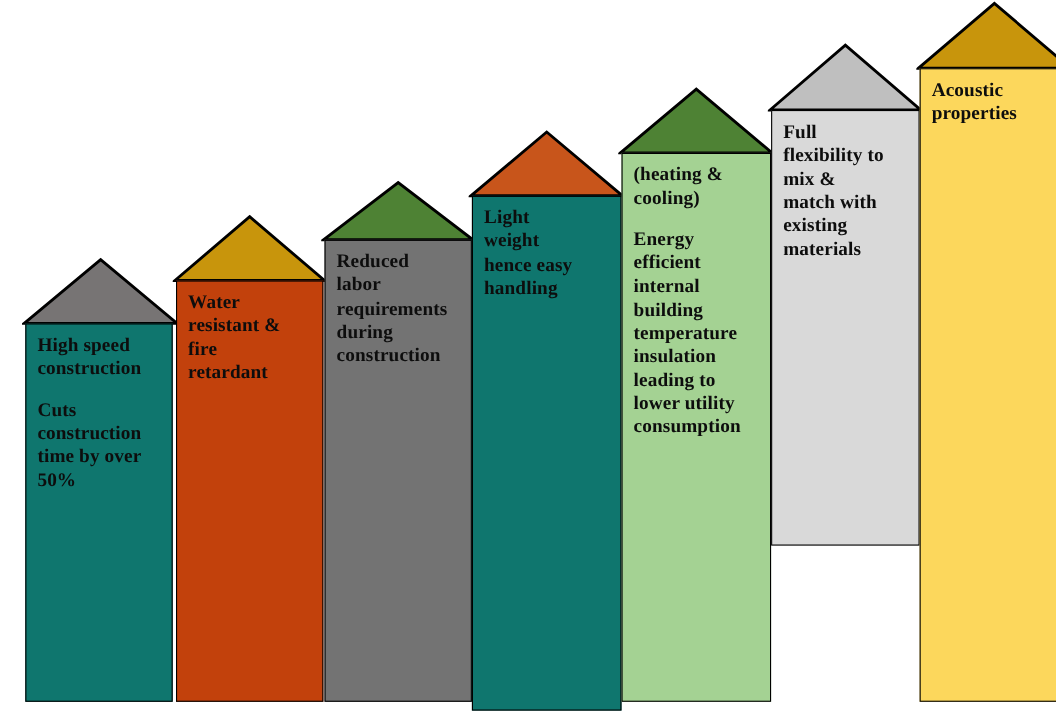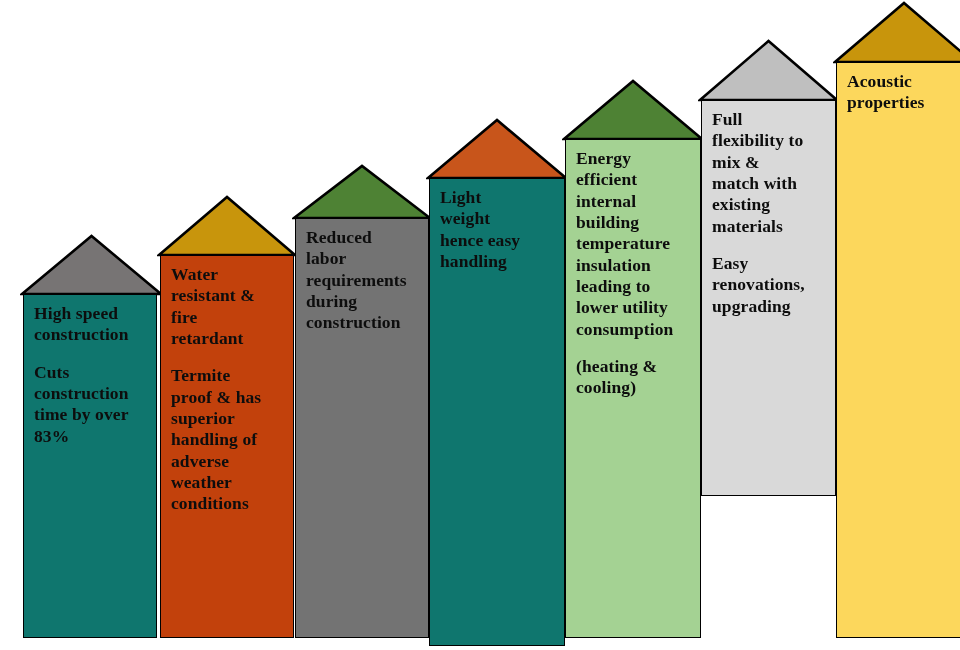--- a/index.html
+++ b/index.html
@@ -61,38 +61,32 @@
 <div id="canvas">
     <div class="house" style="left: 0px; top: 0px; width: 960px; height: 650px; pointer-events: none;">
       <svg width="143" height="62" class="roof" style="left: 3px; top: 234px;">
         <polygon points="2,60 71.5,2 141,60" fill="#777474" stroke="#000000" stroke-width="2.6" stroke-linejoin="miter"></polygon>
       </svg>
       <div class="body" style="left: 6px; top: 294px; width: 134px; height: 344px; background: #0f766e;">
         <div class="body-text"><p class="para">High speed
 construction</p><p class="para">Cuts
 construction
 time by over
-83%</p></div>
+50%</p></div>
       </div>
     </div>
     <div class="house" style="left: 0px; top: 0px; width: 960px; height: 650px; pointer-events: none;">
       <svg width="140" height="62" class="roof" style="left: 140px; top: 195px;">
         <polygon points="2,60 70,2 138,60" fill="#c8950c" stroke="#000000" stroke-width="2.6" stroke-linejoin="miter"></polygon>
       </svg>
       <div class="body" style="left: 143px; top: 255px; width: 134px; height: 383px; background: #c2410c;">
         <div class="body-text"><p class="para">Water
 resistant &amp;
 fire
-retardant</p><p class="para">Termite
-proof &amp; has
-superior
-handling of
-adverse
-weather
-conditions</p></div>
+retardant</p></div>
       </div>
     </div>
     <div class="house" style="left: 0px; top: 0px; width: 960px; height: 650px; pointer-events: none;">
       <svg width="140" height="56" class="roof" style="left: 275px; top: 164px;">
         <polygon points="2,54 70,2 138,54" fill="#4e8234" stroke="#000000" stroke-width="2.6" stroke-linejoin="miter"></polygon>
       </svg>
       <div class="body" style="left: 278px; top: 218px; width: 134px; height: 420px; background: #737373;">
         <div class="body-text"><p class="para">Reduced
 labor
 requirements
@@ -109,45 +103,43 @@
 weight
 hence easy
 handling</p></div>
       </div>
     </div>
     <div class="house" style="left: 0px; top: 0px; width: 960px; height: 650px; pointer-events: none;">
       <svg width="142" height="62" class="roof" style="left: 545px; top: 79px;">
         <polygon points="2,60 71,2 140,60" fill="#4e8234" stroke="#000000" stroke-width="2.6" stroke-linejoin="miter"></polygon>
       </svg>
       <div class="body" style="left: 548px; top: 139px; width: 136px; height: 499px; background: rgb(164, 210, 147);">
-        <div class="body-text"><p class="para">Energy
+        <div class="body-text"><p class="para">(heating &amp;
+cooling)</p><p class="para">Energy
 efficient
 internal
 building
 temperature
 insulation
 leading to
 lower utility
-consumption</p><p class="para">(heating &amp;
-cooling)</p></div>
+consumption</p></div>
       </div>
     </div>
     <div class="house" style="left: 0px; top: 0px; width: 960px; height: 650px; pointer-events: none;">
       <svg width="141" height="63" class="roof" style="left: 681px; top: 39px;">
         <polygon points="2,61 70.5,2 139,61" fill="#bfbfbf" stroke="#000000" stroke-width="2.6" stroke-linejoin="miter"></polygon>
       </svg>
       <div class="body" style="left: 684px; top: 100px; width: 135px; height: 396px; background: rgb(217, 217, 217);">
         <div class="body-text"><p class="para">Full
 flexibility to
 mix &amp;
 match with
 existing
-materials</p><p class="para">Easy
-renovations,
-upgrading</p></div>
+materials</p></div>
       </div>
     </div>
     <div class="house" style="left: 0px; top: 0px; width: 960px; height: 650px; pointer-events: none;">
       <svg width="142" height="63" class="roof" style="left: 816px; top: 1px;">
         <polygon points="2,61 71,2 140,61" fill="#c8950c" stroke="#000000" stroke-width="2.6" stroke-linejoin="miter"></polygon>
       </svg>
       <div class="body" style="left: 819px; top: 62px; width: 136px; height: 576px; background: rgb(252, 215, 92);">
         <div class="body-text"><p class="para">Acoustic
 properties</p></div>
       </div>

